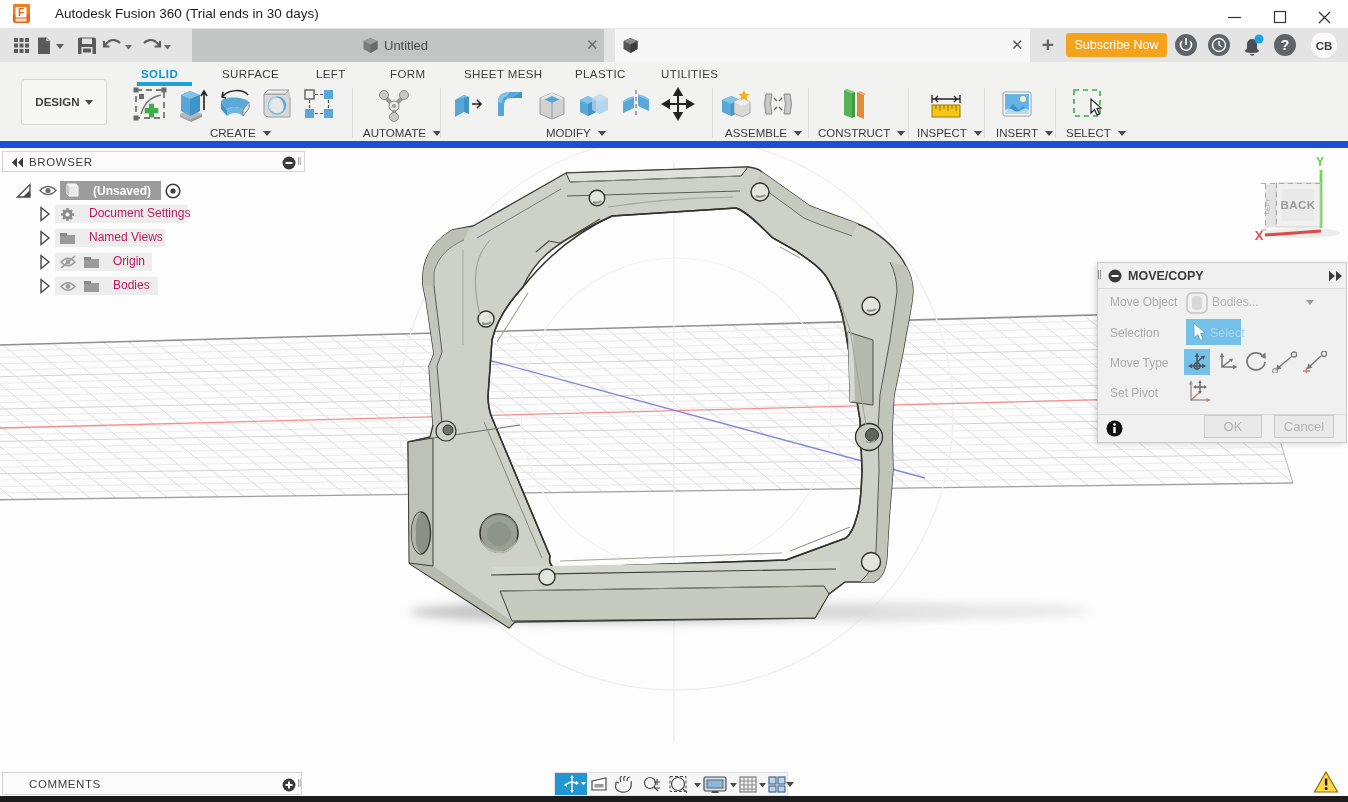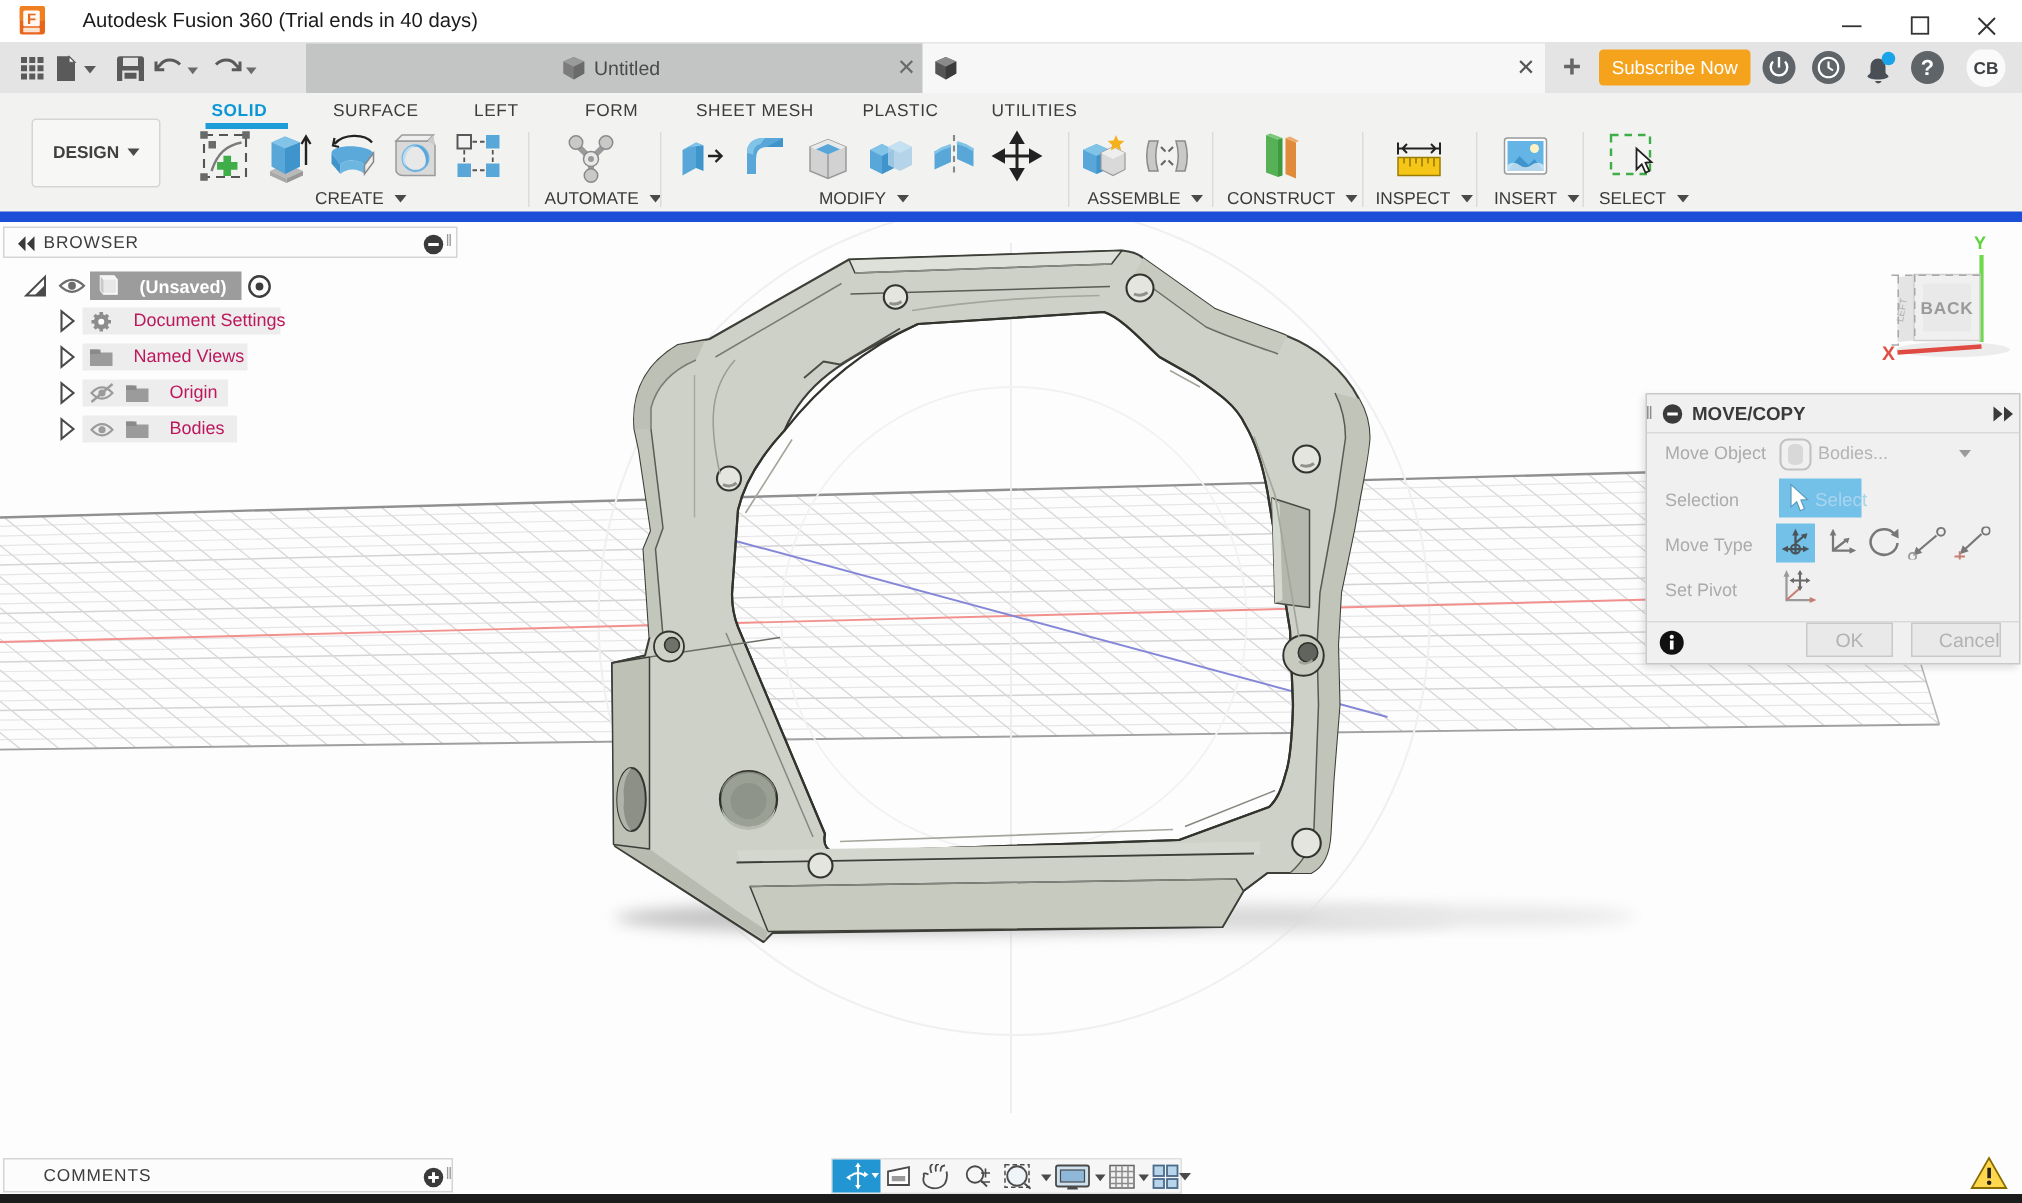--- a/index.html
+++ b/index.html
@@ -267,21 +267,21 @@
 </svg>
 
   <div id="titlebar" class="abs">
     <svg class="abs" style="left:13px;top:4px" width="20" height="20" viewBox="0 0 20 20">
       <rect x="0" y="0" width="17" height="19" rx="2" fill="#e8661c"></rect>
       <rect x="0" y="0" width="17" height="10" rx="2" fill="#f0801f"></rect>
       <rect x="2.5" y="3" width="11" height="10.5" fill="#fff" opacity="0.95" rx="1"></rect>
       <text x="8" y="12" font-size="10" font-weight="bold" fill="#e8661c" text-anchor="middle">F</text>
       <rect x="2.5" y="14.5" width="11" height="3" fill="#fbe3d2" rx="0.5"></rect>
     </svg>
-    <div class="ttext">Autodesk Fusion 360 (Trial ends in 40 days)</div>
+    <div class="ttext">Autodesk Fusion 360 (Trial ends in 30 days)</div>
     <svg class="abs" style="left:1222px;top:0" width="126" height="28" viewBox="0 0 126 28">
       <line x1="6" y1="17.5" x2="19" y2="17.5" stroke="#333" stroke-width="1.2"></line>
       <rect x="52.5" y="11.5" width="11" height="11" fill="none" stroke="#333" stroke-width="1.2"></rect>
       <path d="M 97,12 L 108,23 M 108,12 L 97,23" stroke="#333" stroke-width="1.3"></path>
     </svg>
   </div>
 
   <div id="row2" class="abs">
     <svg class="abs" style="left:12px;top:9px" width="160" height="18" viewBox="0 0 160 18">
       <g fill="#5a5a5a">
@@ -302,21 +302,21 @@
         <path d="M 68,0.5 h 14 a2,2 0 0 1 2,2 v 14.5 h -18 v -14.5 a2,2 0 0 1 2,-2 z"></path>
         <rect x="70" y="1.5" width="10" height="5.5" fill="#e4e4e4"></rect>
         <rect x="69.5" y="10" width="11" height="7" fill="#e4e4e4"></rect>
         <rect x="71" y="11.5" width="8" height="4" fill="#5a5a5a"></rect>
       </g>
       <path d="M 108,6 C 104,2 98,2 95,6 L 92,9 M 92,4 l 0,5.5 l 5.5,0" stroke="#5a5a5a" stroke-width="2" fill="none"></path>
       <path d="M 113,8 l 7,0 l -3.5,4.5 z" fill="#6a6a6a"></path>
       <path d="M 132,6 C 136,2 142,2 145,6 L 148,9 M 148,4 l 0,5.5 l -5.5,0" stroke="#5a5a5a" stroke-width="2" fill="none"></path>
       <path d="M 152,8 l 7,0 l -3.5,4.5 z" fill="#6a6a6a"></path>
     </svg>
-    <div class="doctab" style="left:204px;width:412px;background:#c3c4c4;color:#4a4a4a">
+    <div class="doctab" style="left:192px;width:412px;background:#c3c4c4;color:#4a4a4a">
       <svg class="abs" style="left:170px;top:8px" width="17" height="17" viewBox="0 0 17 17">
         <path d="M 8.5,1 L 15.5,4 L 15.5,12 L 8.5,16 L 1.5,12 L 1.5,4 Z" fill="#7c7c7c"></path>
         <path d="M 8.5,1 L 15.5,4 L 8.5,7.5 L 1.5,4 Z" fill="#9a9a9a"></path>
         <path d="M 8.5,7.5 L 15.5,4 L 15.5,12 L 8.5,16 Z" fill="#6a6a6a"></path>
       </svg>
       <span style="position:absolute;left:192px;top:9px">Untitled</span>
       <span class="tabx" style="position:absolute;left:394px;top:7px">✕</span>
     </div>
     <div class="doctab" style="left:615px;width:415px;background:#f7f7f7;color:#333">
       <svg class="abs" style="left:7px;top:8px" width="17" height="17" viewBox="0 0 17 17">
@@ -693,21 +693,21 @@
         </g>
     </svg>
 
     <div style="position:absolute;left:0;top:151px;width:248px;height:1px;background:#dadada"></div>
     <svg class="abs" style="left:8px;top:157px" width="17" height="17" viewBox="0 0 17 17">
       <circle cx="8.5" cy="8.5" r="8" fill="#111"></circle>
       <rect x="7.3" y="7" width="2.4" height="6" fill="#fff"></rect>
         <circle cx="8.5" cy="4.6" r="1.4" fill="#fff"></circle>
     </svg>
     <div style="position:absolute;left:106px;top:152px;width:58px;height:23px;background:#e9e9e9;border:1px solid #c9c9c9;font-size:13px;color:#b2b2b2;text-align:center;line-height:21px">OK</div>
-    <div style="position:absolute;left:176px;top:152px;width:60px;height:23px;background:#e9e9e9;border:1px solid #c9c9c9;font-size:13px;color:#b2b2b2;text-align:right;line-height:21px">Cancel</div>
+    <div style="position:absolute;left:176px;top:152px;width:60px;height:23px;background:#e9e9e9;border:1px solid #c9c9c9;font-size:13px;color:#b2b2b2;text-align:center;line-height:21px">Cancel</div>
   </div>
 
   <div id="viewcube" class="abs" style="left:1240px;top:150px;width:108px;height:100px">
    <svg width="108" height="100" viewBox="0 0 108 100">
      <ellipse cx="62" cy="83" rx="38" ry="5" fill="#e9e9e9" opacity="0.85"></ellipse>
      <line x1="81" y1="78" x2="81" y2="20" stroke="#6fd94c" stroke-width="2.8"></line>
      <text x="80" y="16" font-size="12" font-weight="bold" fill="#5fd43e" text-anchor="middle">Y</text>
      <line x1="25" y1="85" x2="81" y2="81" stroke="#df4a42" stroke-width="3"></line>
      <text x="19" y="90" font-size="13" font-weight="bold" fill="#e05048" text-anchor="middle">X</text>
      <path d="M 25,35 L 36,33 L 36,77 L 25,78 Z" fill="#e4e4e4"></path>

